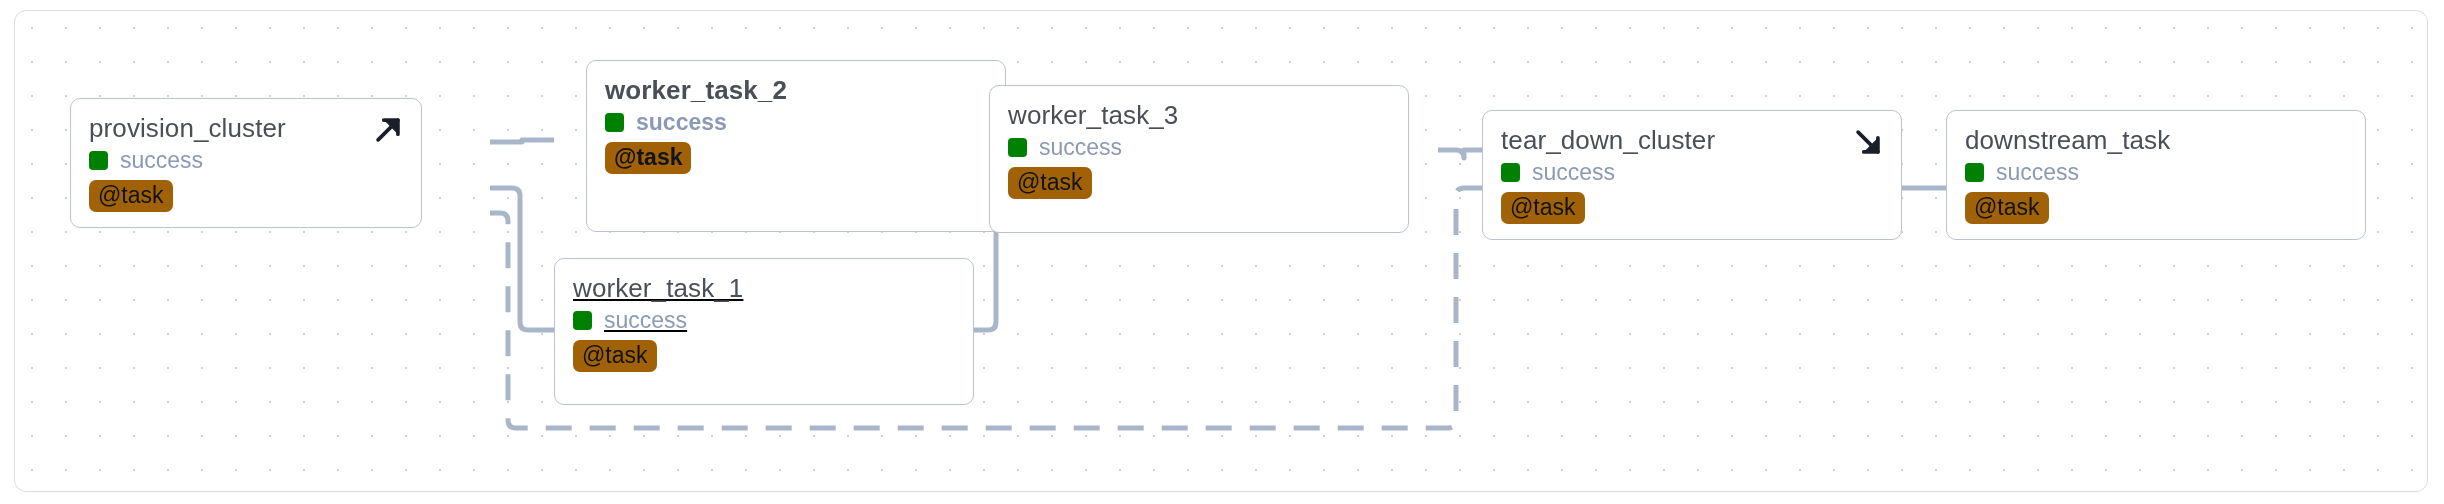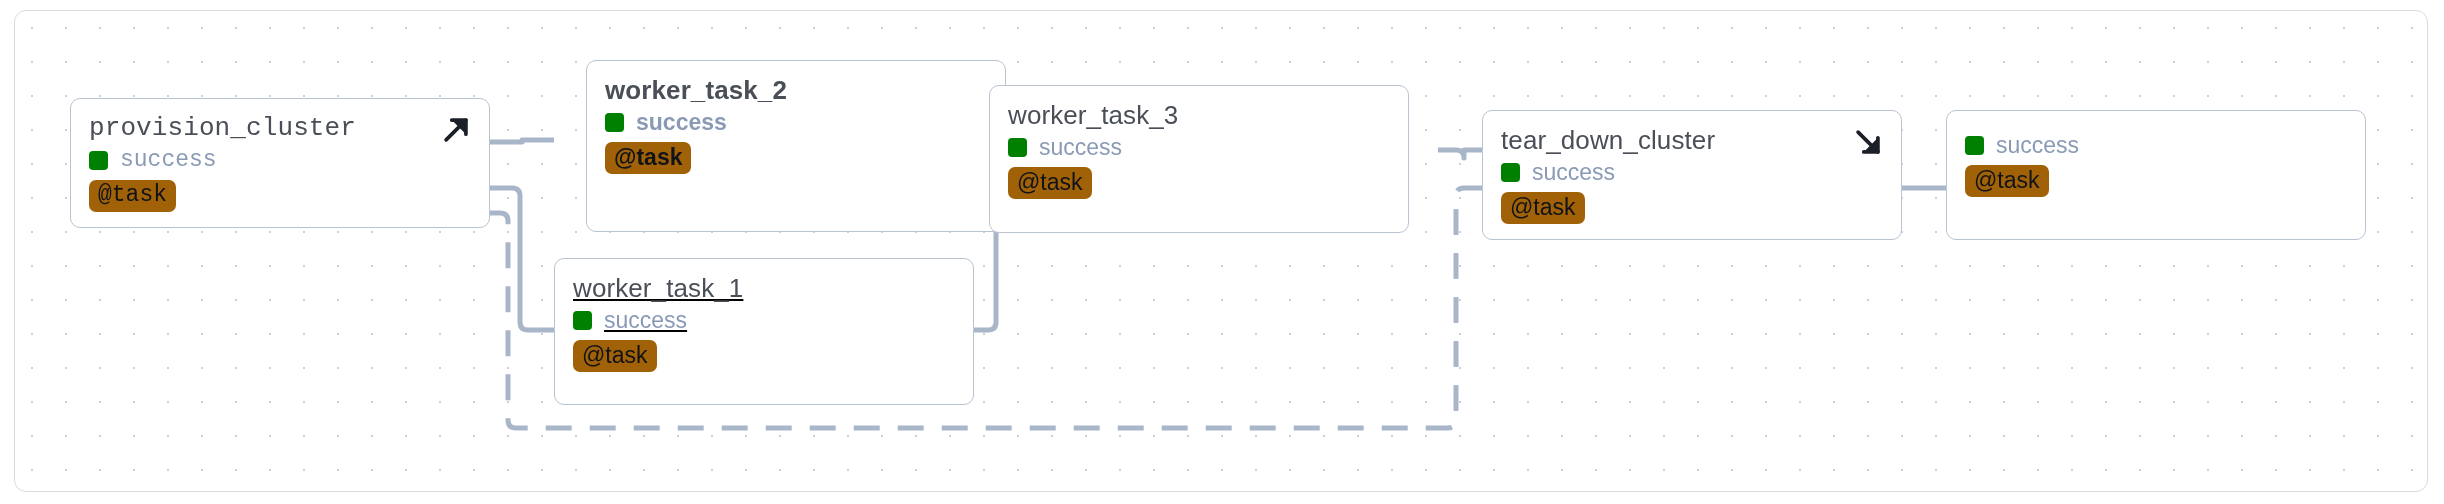--- a/index.html
+++ b/index.html
@@ -102,21 +102,21 @@
       <path d="M 974 140 L 996 140 Q 1004 140 1004 148 L 1004 156 Q 1004 164 1012 164 L 1018 164"></path>
 
       <path d="M 974 330 L 988 330 Q 996 330 996 322 L 996 208 Q 996 200 1004 200 L 1018 200"></path>
 
       <path d="M 1438 150 L 1456 150 Q 1464 150 1464 158 L 1464 150 L 1482 150"></path>
 
       <path d="M 1902 188 L 1924 188 L 1946 188"></path>
     </g>
   </svg>
 
-  <div class="node" style="left:70px;top:98px;width:420px;height:130px;font-family:Liberation Mono, monospace;">
+  <div class="node" style="left:70px;top:98px;width:352px;height:130px;">
     <div class="node-title">provision_cluster</div>
     <div class="node-status">
       <span class="status-dot"></span>
       <span class="status-label">success</span>
     </div>
     <div><span class="node-badge">@task</span></div>
     <span class="node-arrow">
       <svg viewBox="0 0 24 24" width="34" height="34" stroke="currentColor" stroke-width="2.6" fill="none" stroke-linecap="round" stroke-linejoin="round">
         <line x1="5" y1="19" x2="19" y2="5"></line>
         <polyline points="9,5 19,5 19,15" fill="currentColor" stroke="currentColor"></polyline>
@@ -160,20 +160,21 @@
     <div><span class="node-badge">@task</span></div>
     <span class="node-arrow">
       <svg viewBox="0 0 24 24" width="34" height="34" stroke="currentColor" stroke-width="2.6" fill="none" stroke-linecap="round" stroke-linejoin="round">
         <line x1="5" y1="5" x2="19" y2="19"></line>
         <polyline points="19,9 19,19 9,19" fill="currentColor" stroke="currentColor"></polyline>
       </svg>
     </span>
   </div>
 
   <div class="node" style="left:1946px;top:110px;width:420px;height:130px;">
+    <div class="node-title">downstream_task</div>
     <div class="node-status">
       <span class="status-dot"></span>
       <span class="status-label">success</span>
     </div>
     <div><span class="node-badge">@task</span></div>
   </div>
 
 </div>
 
 </body></html>

